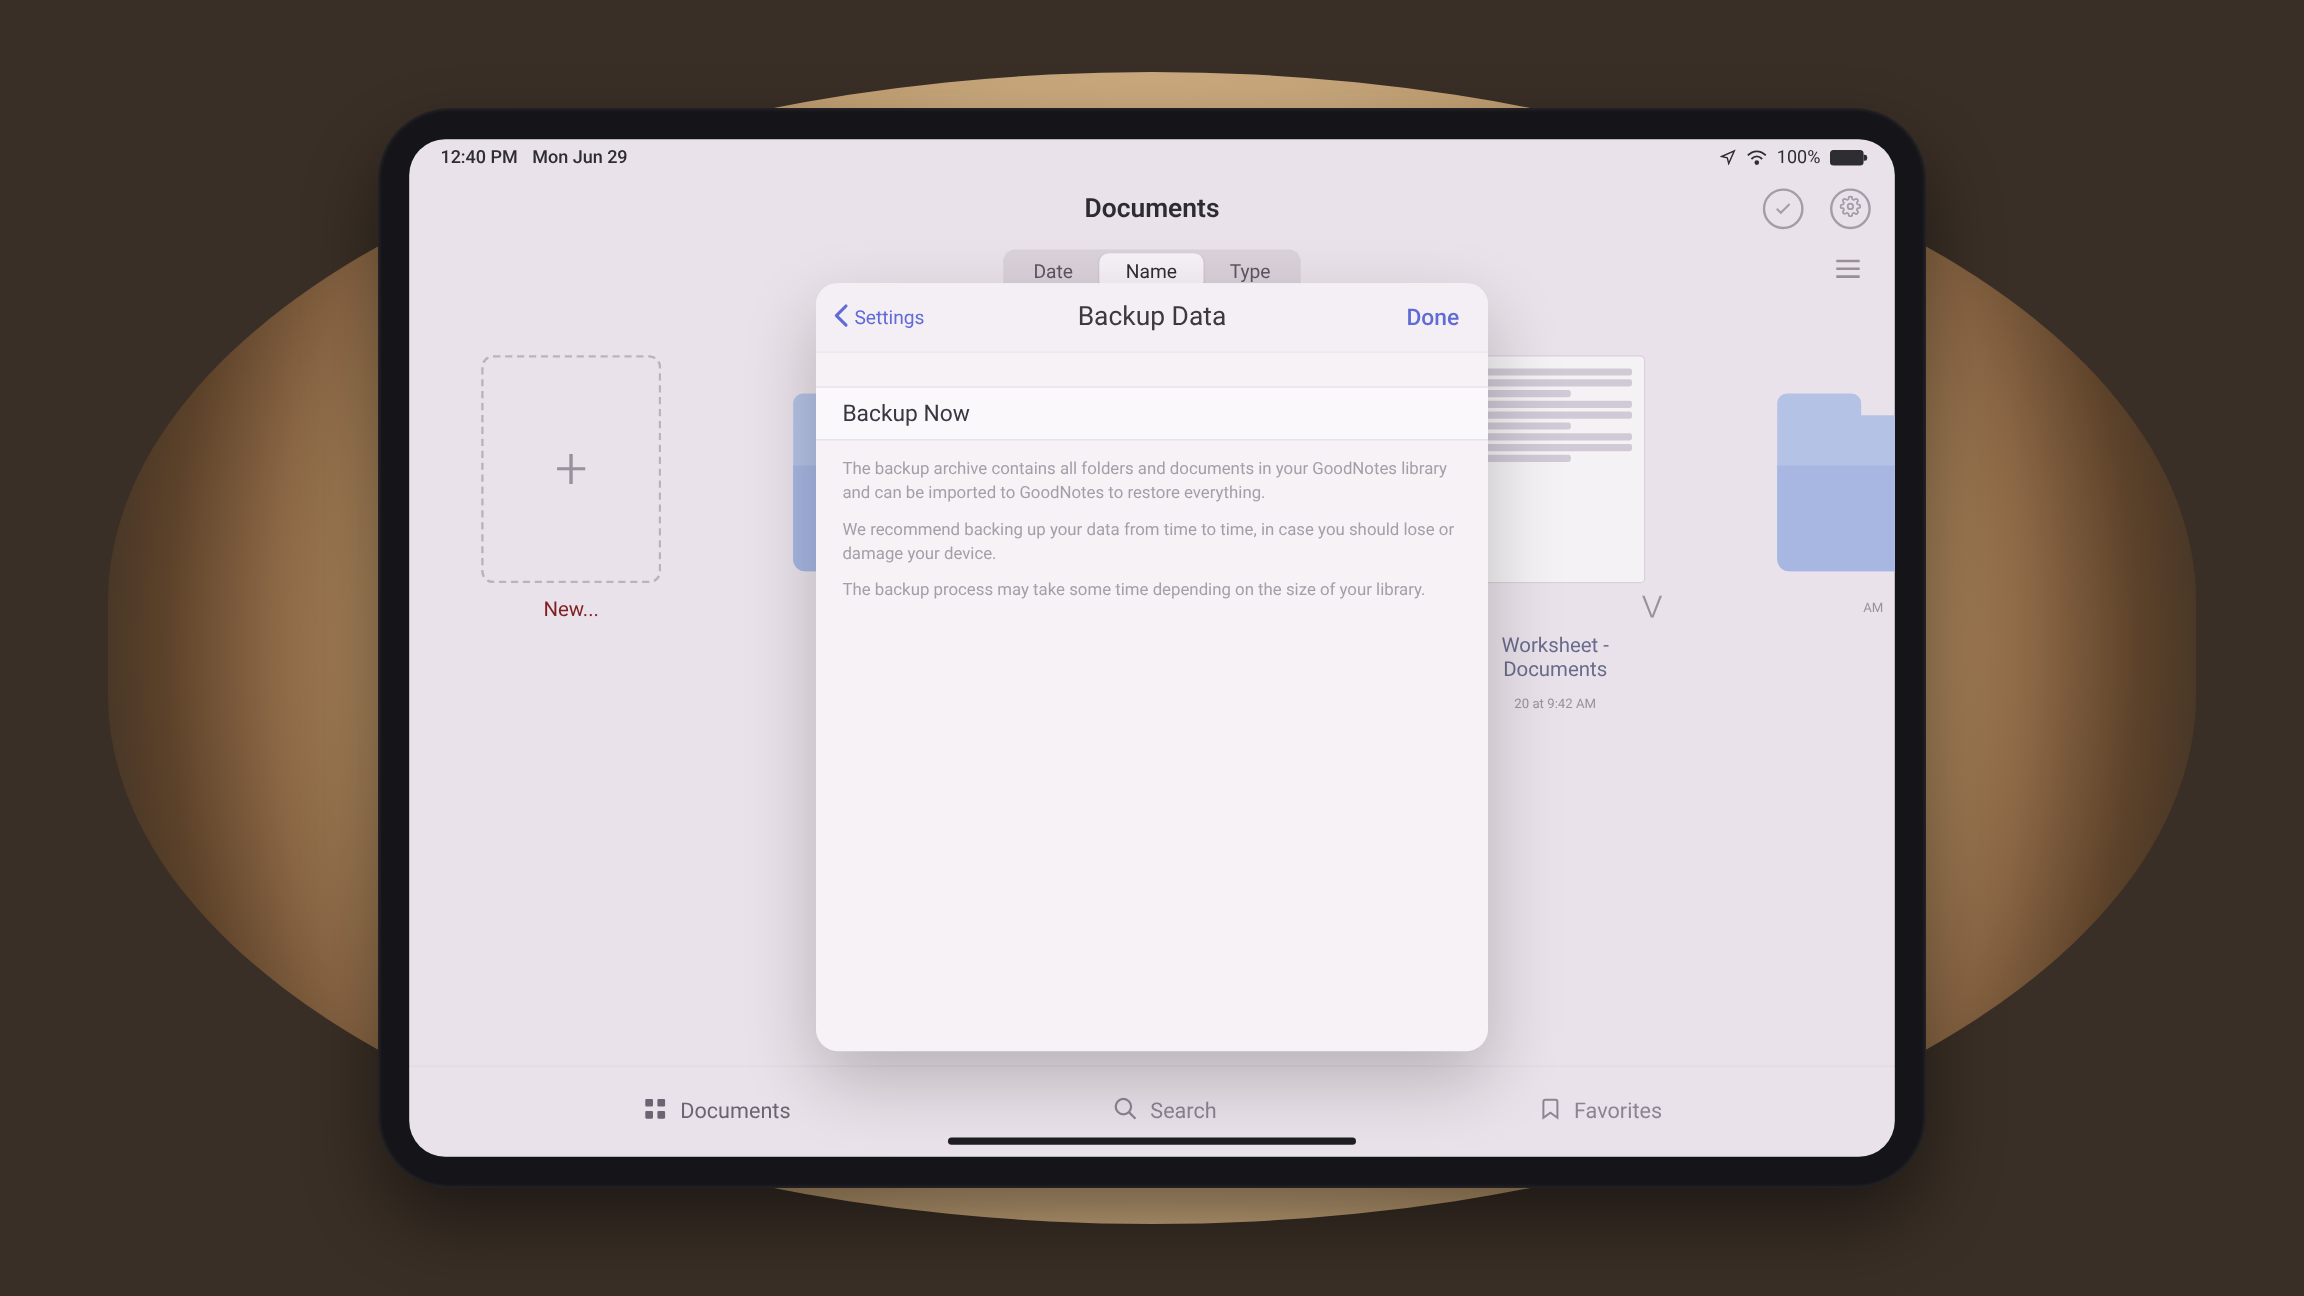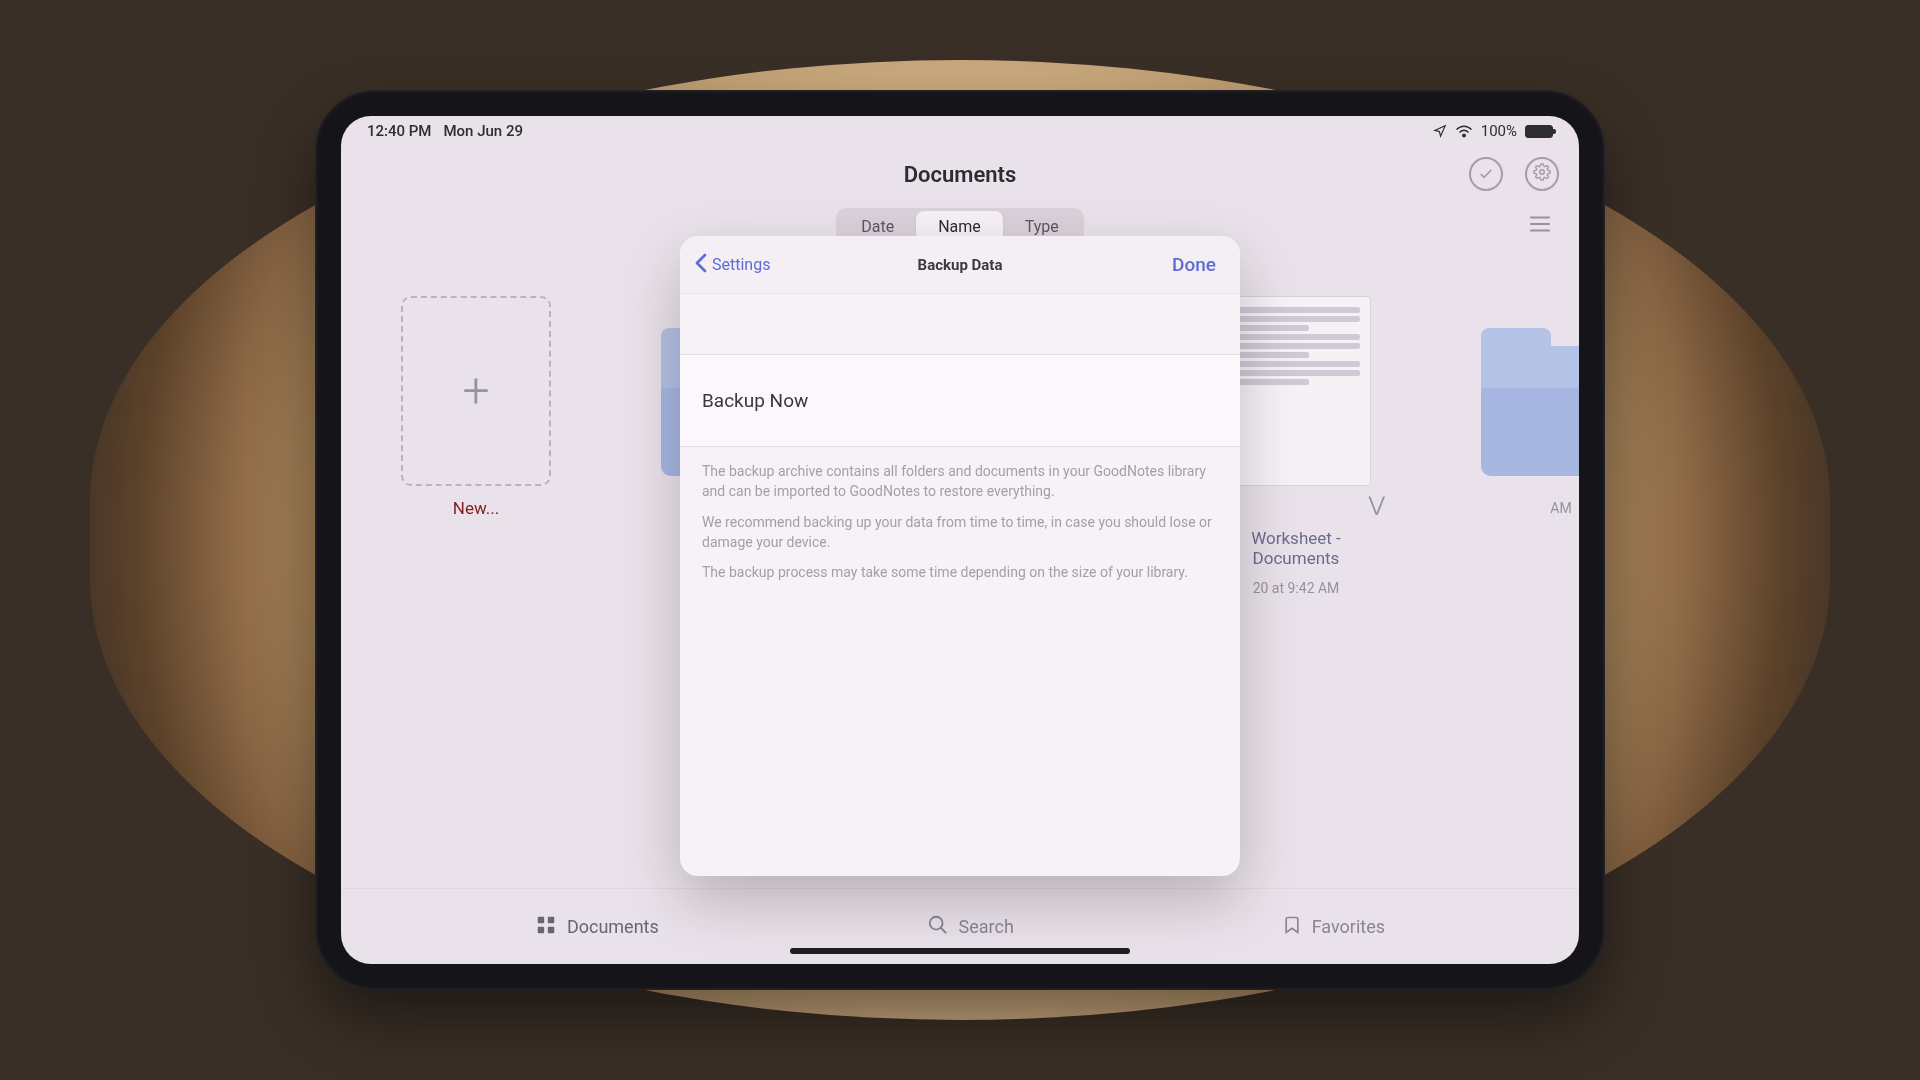--- a/index.html
+++ b/index.html
@@ -108,21 +108,21 @@
 .plus { font-size:48px; color:#9a93a0; font-weight:300; line-height:0; }
 .folder-thumb { position:relative; width:160px; height:130px; margin-top:50px; }
 .folder-back { position:absolute; left:0; top:0; width:100%; height:100%; background:#b7c6ea; border-radius:10px; }
 .folder-tab { position:absolute; left:0; top:-18px; width:70px; height:28px; background:#b7c6ea; border-radius:8px 8px 0 0; }
 .folder-front { position:absolute; left:0; bottom:0; width:100%; height:88px; background:#a9bbe6; border-radius:0 0 10px 10px; }
 .page-thumb { width:150px; height:190px; background:#faf8fa; border:1px solid #dcd5de; border-radius:4px; display:flex; flex-direction:column; gap:3px; padding:10px; }
 .page-thumb .ln { height:6px; background:#d5ceda; border-radius:2px; }
 .page-thumb .ln.short { width:60%; }
 .doc-title { font-size:17px; color:#6a6d8e; text-align:center; }
 .doc-title.accent { color:#7f1d1d; }
-.doc-meta  { font-size:14px; color:#9a93a0; text-align:center; }
+.doc-meta  { font-size:11px; color:#9a93a0; text-align:center; }
 .item-more { color:#9a93a0; font-size:20px; align-self:flex-end; margin-top:-6px; margin-right:-14px; }
 
 
 .tabbar {
   position:absolute;
   bottom:0; left:0; right:0;
   height: 76px;
   display:flex; justify-content:space-around; align-items:center;
   border-top:1px solid rgba(0,0,0,0.04);
   padding: 0 60px;
@@ -150,32 +150,31 @@
   display:flex; align-items:center; justify-content:center;
   position:relative;
   background:#f4eff4;
   border-bottom:1px solid rgba(0,0,0,0.04);
 }
 .modal-back {
   position:absolute; left:14px; display:flex; align-items:center; gap:4px;
   color:#5f6bd6; font-size:16px;
 }
 .modal-back svg { margin-top:1px; }
-.modal-title { font-size:15px; font-weight:700; color:#3d3943; }
+.modal-title { font-size:22px; font-weight:400; color:#3d3943; }
 .modal-done { position:absolute; right:24px; color:#5f6bd6; font-size:19px; font-weight:500; }
 
 .modal-body { padding: 28px 0 0 0; flex:1; }
 .modal-row {
   background:#fbf8fb;
   border-top:1px solid #e3dce4;
   border-bottom:1px solid #e3dce4;
-  padding:34px 22px;
+  padding:10px 22px;
   font-size:19px;
   color:#3b3741;
-  margin-top:32px;
 }
 .modal-desc {
   padding:14px 22px 0 22px;
   font-size:14px;
   line-height:1.45;
   color:#a59ea9;
 }
 .modal-desc p { margin-bottom:10px; }
 
 

